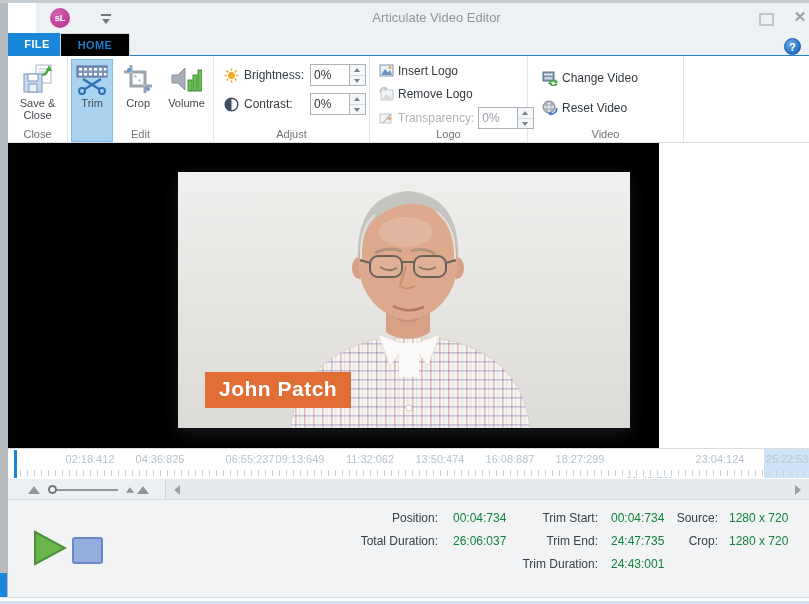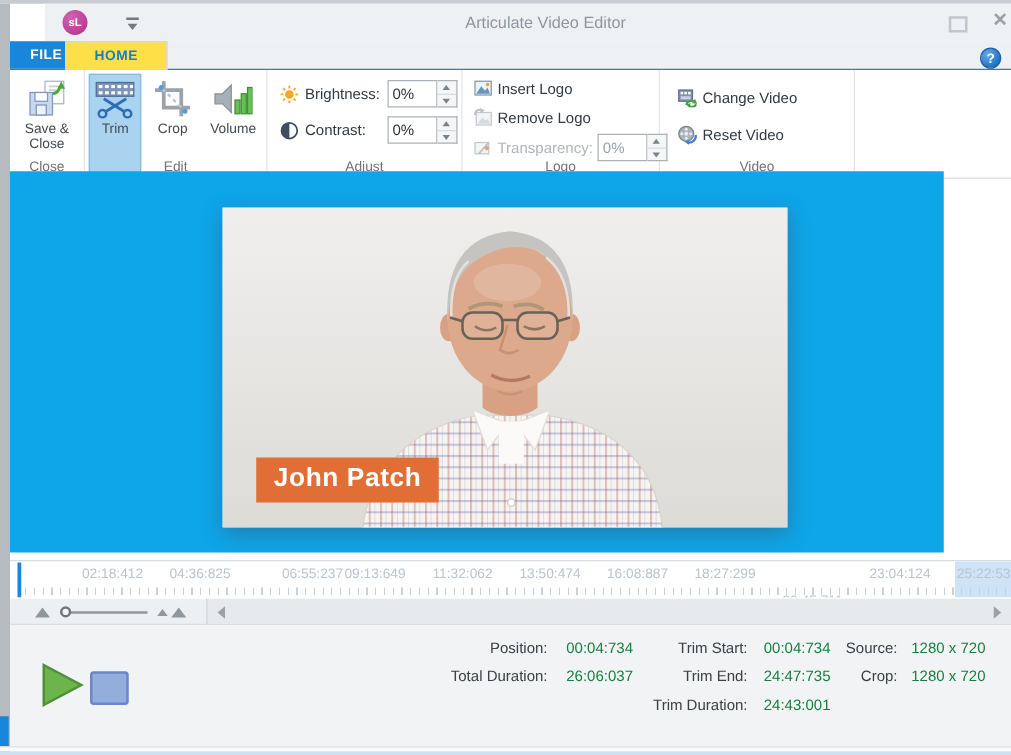--- a/index.html
+++ b/index.html
@@ -22,21 +22,21 @@
   .qat-arrow::after  { content:""; position:absolute; left:2px; top:6px; border-left:4px solid transparent; border-right:4px solid transparent; border-top:5px solid #76797c; }
   .win-title { position:absolute; left:0; right:0; top:7px; text-align:center; font-size:13px; color:#8d959d; pointer-events:none; }
   .btn-max { position:absolute; right:64px; top:8px; width:16px; height:14px; }
   .btn-max::before { content:""; position:absolute; left:2px; top:2px; width:11px; height:9px; border:2px solid #c0c6cc; }
   .btn-close { position:absolute; right:28px; top:5px; width:18px; height:18px; color:#9aa1a8; font-size:15px; font-weight:bold; text-align:center; line-height:18px; }
 
   
   .tabrow { position:absolute; left:8px; top:33px; width:801px; height:23px; background:#eef1f4; border-bottom:1px solid #2382c6; }
   .tab { position:absolute; top:0; height:22px; font-size:11px; font-weight:bold; text-align:center; line-height:22px; letter-spacing:.4px; cursor:default; }
   .tab-file { left:0; width:58px; background:#1886d9; color:#fff; }
-  .tab-home { left:44px; width:82px; background:#fde047; color:#1a7cc9; height:23px; border:1px solid #d4d9dd; border-bottom:none; z-index:2; }
+  .tab-home { left:52px; width:70px; background:#000000; color:#1a7cc9; height:23px; border:1px solid #d4d9dd; border-bottom:none; z-index:2; }
   .help-btn { position:absolute; right:8px; top:5px; width:17px; height:17px; border-radius:50%;
               background:radial-gradient(circle at 35% 30%, #6aaae6, #1f6fc4 75%); border:1px solid #1a5fae;
               color:#fff; font-size:11px; font-weight:bold; text-align:center; line-height:16px; }
 
   
   .ribbon { position:absolute; left:8px; top:56px; width:801px; height:87px; background:#fff; border-bottom:1px solid #d9dde0; display:flex; }
   .rgroup { position:relative; height:100%; border-right:1px solid #e2e5e8; }
   .rgroup-label { position:absolute; left:0; right:0; bottom:2px; text-align:center; font-size:11px; color:#6e747a; }
   .g-close { width:60px; } .g-edit { width:146px; } .g-adjust { width:156px; } .g-logo { width:158px; } .g-video { width:156px; }
 
@@ -53,21 +53,21 @@
   .spin { width:16px; height:22px; border:1px solid #abb2b9; border-left:none; display:flex; flex-direction:column; background:#f4f6f7; }
   .spin > div { flex:1; position:relative; }
   .spin > div:first-child { border-bottom:1px solid #d7dbdf; }
   .spin-up::after, .spin-dn::after { content:""; position:absolute; left:4px; top:3px; border-left:3.5px solid transparent; border-right:3.5px solid transparent; }
   .spin-up::after { border-bottom:4px solid #7a828a; }
   .spin-dn::after { border-top:4px solid #7a828a; }
 
   .linkrow { position:absolute; display:flex; align-items:center; gap:4px; font-size:12px; color:#333b42; white-space:nowrap; }
 
   
-  .canvas { position:absolute; left:8px; top:137px; width:747px; height:305px; background:#0ea5e9; }
+  .canvas { position:absolute; left:8px; top:143px; width:651px; height:305px; background:#000000; }
   .video-frame { position:absolute; left:170px; top:29px; width:452px; height:256px; box-shadow:0 5px 16px rgba(60,66,72,0.38); background:#e9e8e6; }
   .caption { position:absolute; left:27px; bottom:20px; background:#e06e35; color:#fff; font-size:21px; font-weight:bold; padding:5px 14px 7px 14px; letter-spacing:.5px; }
 
   
   .timeline { position:absolute; left:8px; top:448px; width:801px; height:30px; background:#fff; border-top:1px solid #d9dde0; overflow:hidden; }
   .tl-highlight { position:absolute; left:756px; top:0; right:0; bottom:0; background:#cfe3f6; }
   .tl-label { position:absolute; top:4px; transform:translateX(-50%); font-size:11px; color:#b9c4cf; white-space:nowrap; }
   .tl-ticks { position:absolute; left:6px; right:0; top:21px; height:6px;
               background:repeating-linear-gradient(to right, transparent 0 6px, #c9d2da 6px 7px); }
   .tl-playhead { position:absolute; left:6px; top:1px; width:3px; height:28px; background:#1886d9; }

